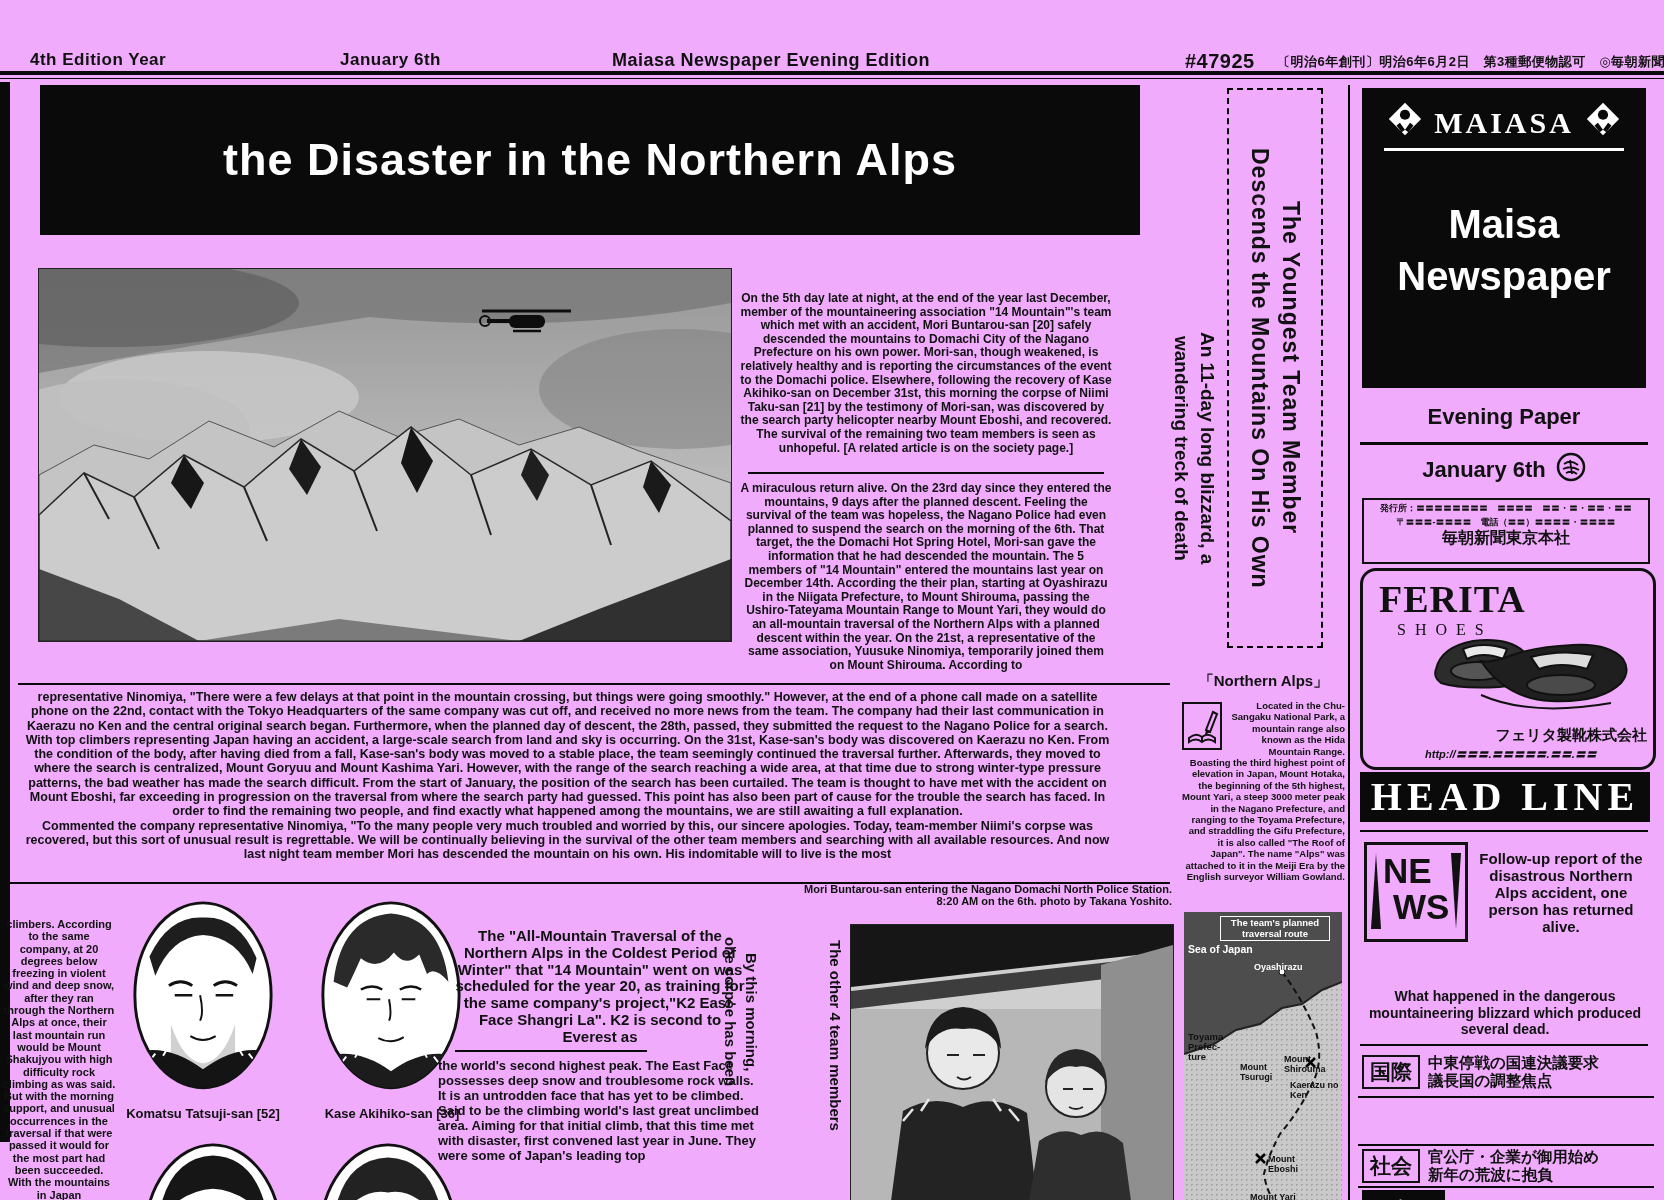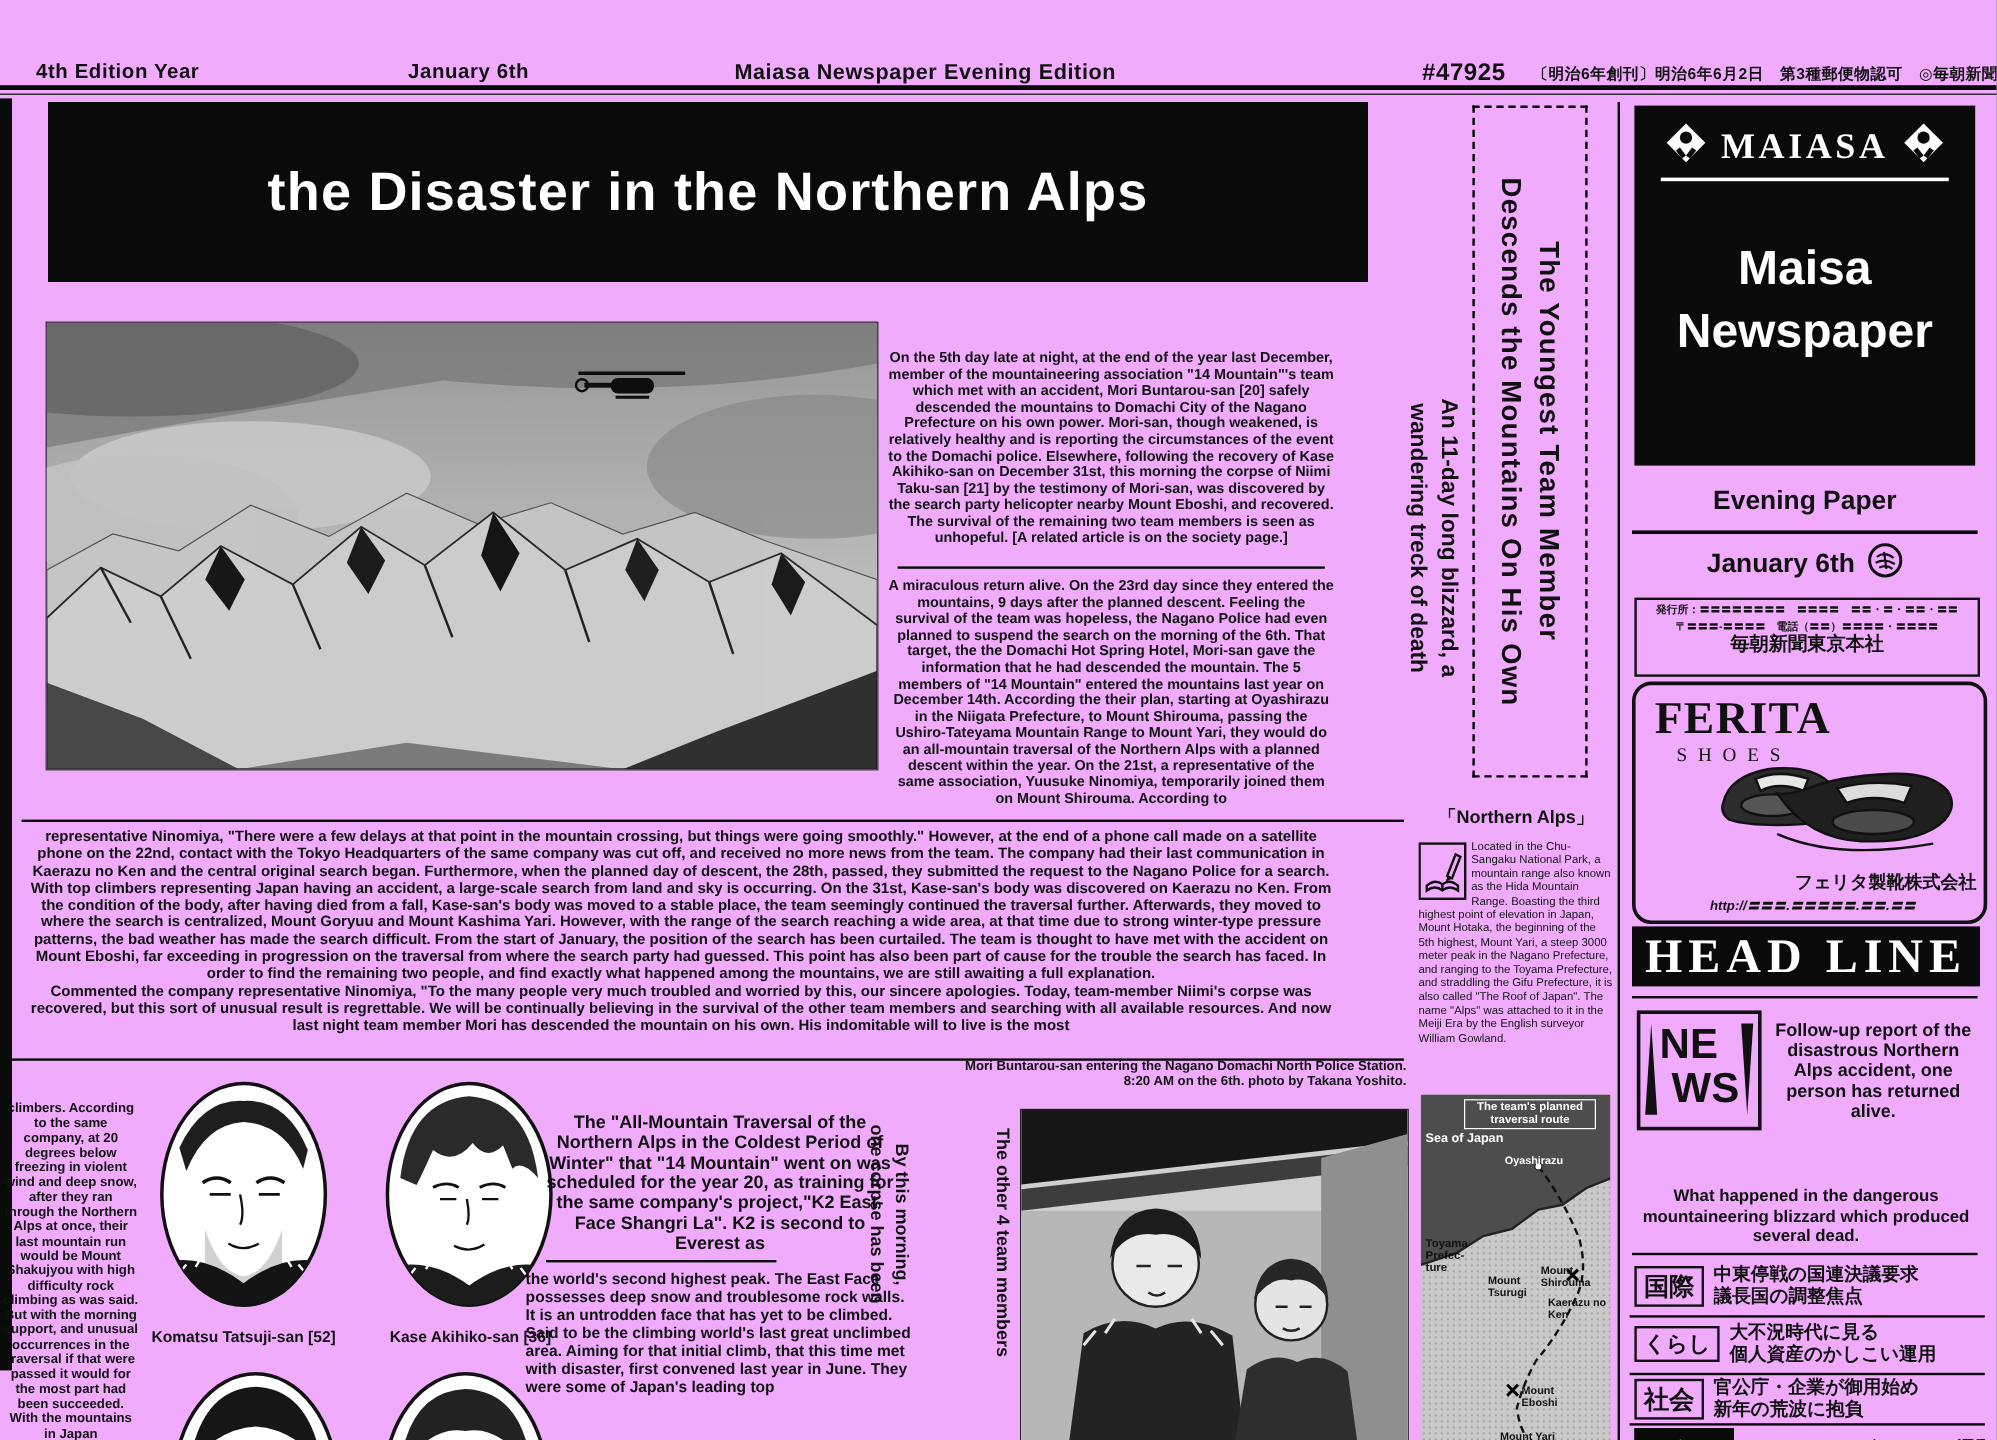--- a/index.html
+++ b/index.html
@@ -34,21 +34,21 @@
   .leftcol{left:2px;top:918px;width:114px;font-size:11px;font-weight:bold;line-height:12.3px;text-align:center;overflow:hidden;height:282px;}
   .pcap{font-size:13px;font-weight:bold;text-align:center;white-space:nowrap;}
   .mida{left:450px;top:928px;width:300px;font-size:15px;font-weight:bold;line-height:16.8px;text-align:center;}
   .midb{left:438px;top:1058px;width:322px;font-size:13px;font-weight:bold;line-height:15px;}
   .cap2{left:800px;top:884px;width:372px;font-size:11px;font-weight:bold;line-height:11.6px;text-align:right;}
   .photo2{left:850px;top:924px;width:322px;height:276px;border:1px solid #222;}
   .photo2 svg{display:block;width:100%;height:100%;}
   .portrait{width:146px;height:200px;}
   
   .alpstitle{left:1182px;top:672px;width:163px;font-size:15px;font-weight:bold;text-align:center;}
-  .alpsbody{left:1182px;top:700px;width:163px;height:210px;font-size:9.5px;font-weight:normal;line-height:11.4px;text-align:left;overflow:hidden;}
+  .alpsbody{left:1182px;top:700px;width:163px;height:210px;font-size:9.5px;font-weight:bold;line-height:11.4px;text-align:right;overflow:hidden;}
   .alpsicon{float:left;width:36px;height:44px;border:2px solid #111;margin:2px 4px 2px 0;}
   
   .map{left:1184px;top:912px;width:158px;height:288px;background:#c9c9c9;
        background-image:radial-gradient(#a5a5a5 1px,transparent 1px);background-size:5px 5px;}
   .map svg{position:absolute;left:0;top:0;}
   .maplabel{position:absolute;font-size:9px;font-weight:bold;line-height:10px;}
   .legend{position:absolute;left:36px;top:4px;width:106px;border:1px solid #fff;color:#fff;
           font-size:9.5px;font-weight:bold;text-align:center;line-height:10.5px;padding:1px;}
   
   .vline{left:1348px;top:85px;width:2px;height:1115px;background:#000;}
@@ -372,27 +372,20 @@
   <div class="rule" style="left:1360px;top:1044px;width:288px;height:2px"></div>
 
   <div class="catrow" style="top:1054px">
     <span class="cattag">国際</span>
     <span class="cattxt">
       <div>中東停戦の国連決議要求</div>
       <div>議長国の調整焦点</div>
     </span>
   </div>
   <div class="rule" style="left:1358px;top:1096px;width:296px;height:2px"></div>
-  <div class="catrow" style="top:1102px">
-    <span class="cattag" style="font-size:18px">くらし</span>
-    <span class="cattxt">
-      <div>大不況時代に見る</div>
-      <div>個人資産のかしこい運用</div>
-    </span>
-  </div>
   <div class="rule" style="left:1358px;top:1144px;width:296px;height:2px"></div>
   <div class="catrow" style="top:1148px">
     <span class="cattag">社会</span>
     <span class="cattxt">
       <div>官公庁・企業が御用始め</div>
       <div>新年の荒波に抱負</div>
     </span>
   </div>
   <div class="rule" style="left:1358px;top:1186px;width:296px;height:2px"></div>
   <div class="catrow" style="top:1190px">

